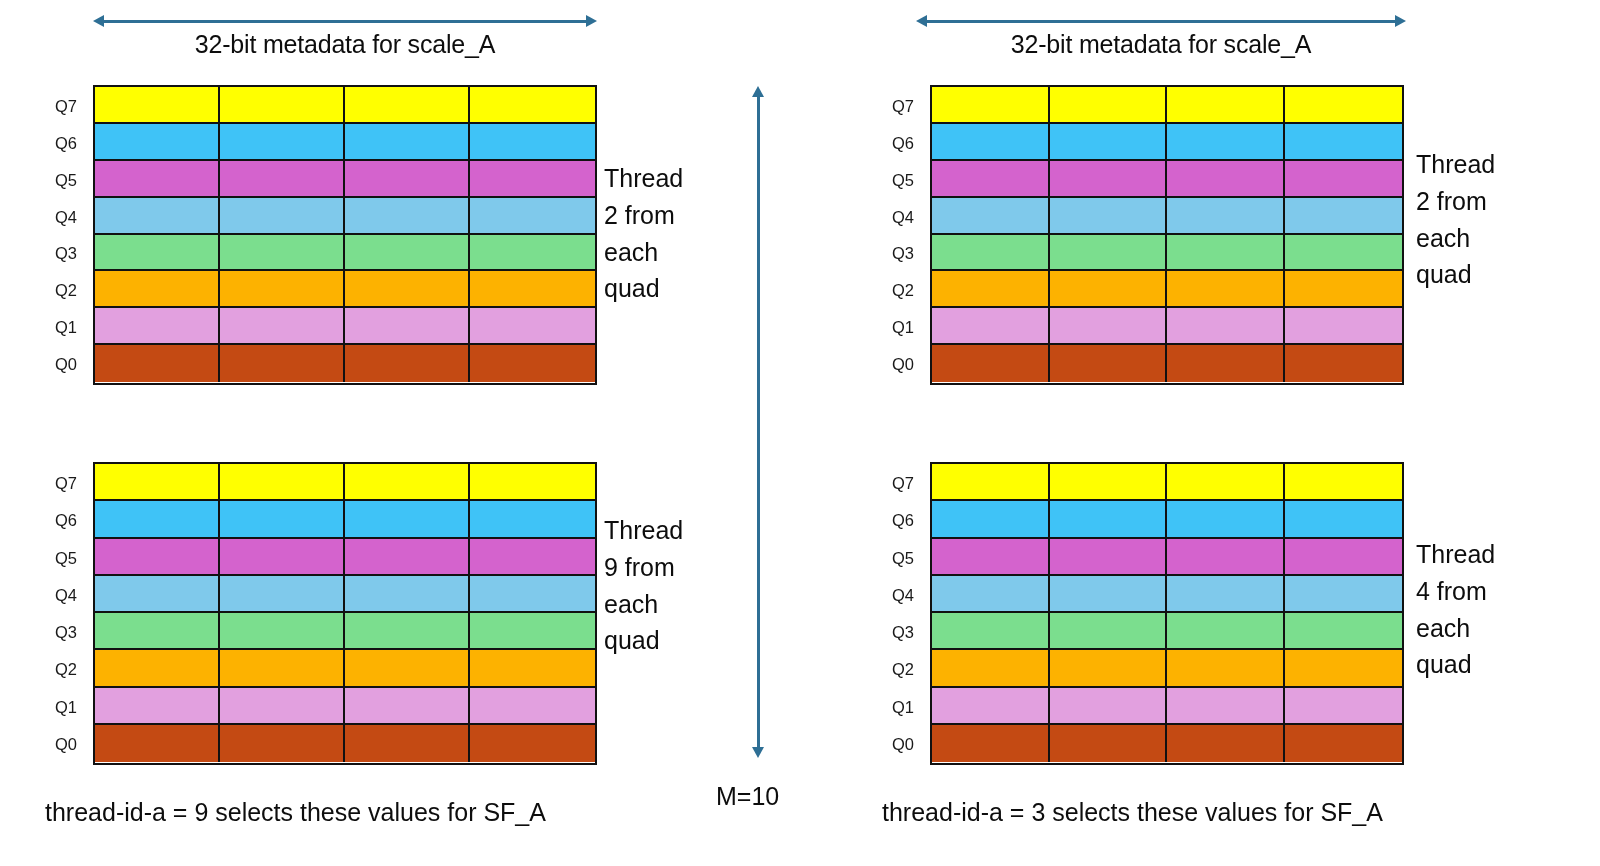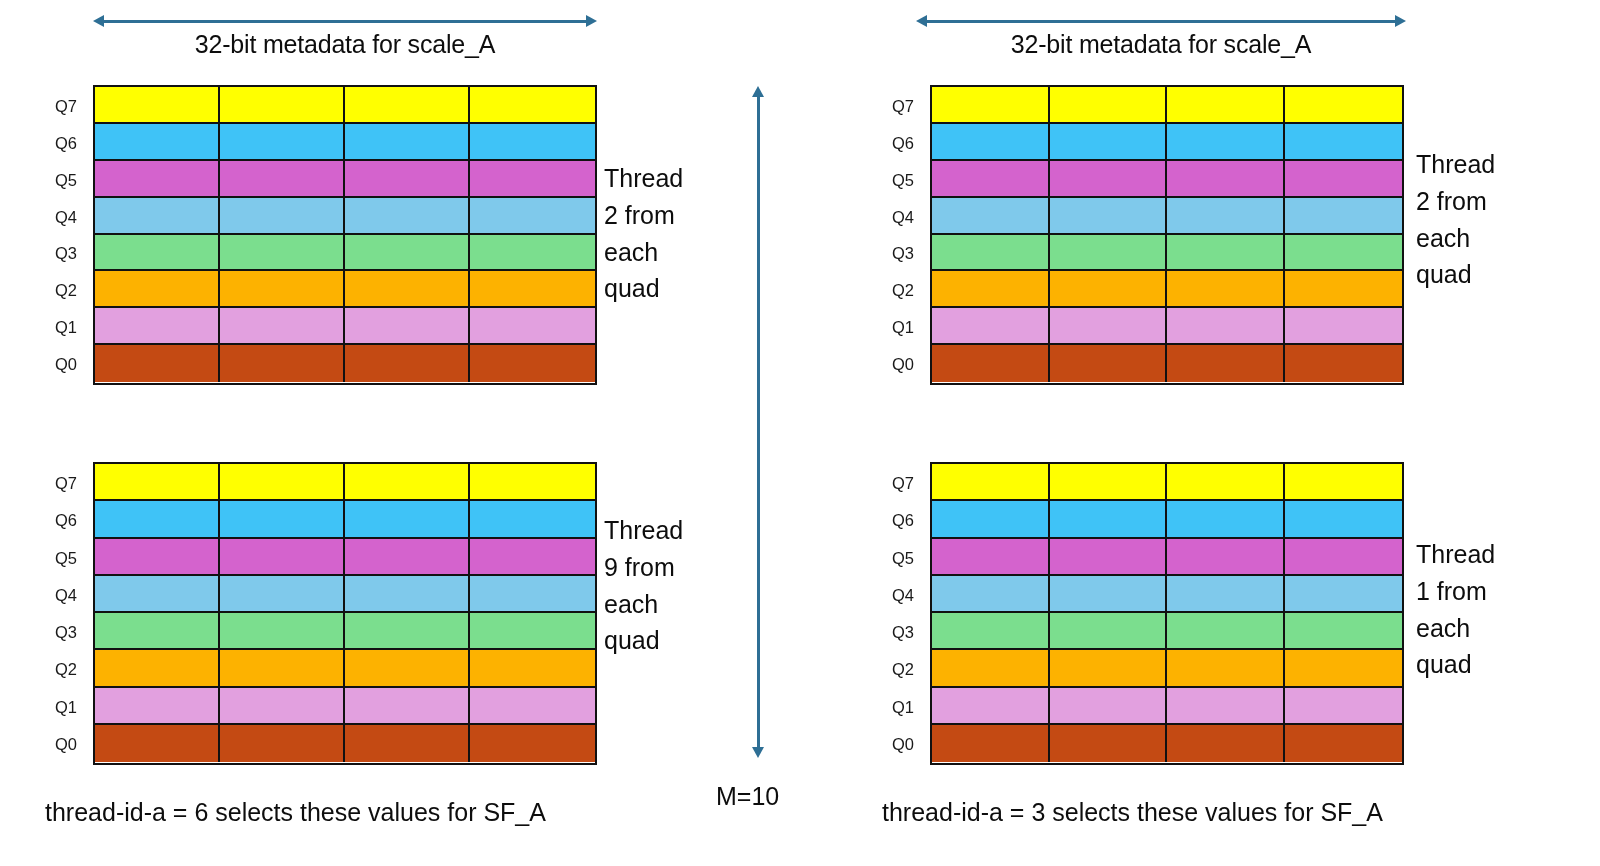--- a/index.html
+++ b/index.html
@@ -280,21 +280,21 @@
       </div>
     </div>
 </div>
 <div class="side-note" style="left:604px; top:512px;">
     <div>Thread</div>
     <div>9 from</div>
     <div>each</div>
     <div>quad</div>
   </div>
 
-<div class="caption" style="left:45px; top:798px;">thread-id-a = 6 selects these values  for SF_A</div>
+<div class="caption" style="left:45px; top:798px;">thread-id-a = 9 selects these values  for SF_A</div>
 
 <div class="varrow" style="left:749px; top:86px; height:672px;">
   <span class="head up"></span>
   <span class="shaft"></span>
   <span class="head down"></span>
 </div>
 <div class="m-label" style="left:716px; top:782px;">M=10</div>
 
 <div class="harrow" style="left:916px; top:12px; width:490px;">
   <span class="head left"></span>
@@ -429,18 +429,18 @@
       <div class="grid-row" style="height: 37.25px; background: rgb(196, 74, 19);">
         <div class="grid-cell" style="width: 25%;"></div>
         <div class="grid-cell" style="width: 25%;"></div>
         <div class="grid-cell" style="width: 25%;"></div>
         <div class="grid-cell" style="width: 25%;"></div>
       </div>
     </div>
 </div>
 <div class="side-note" style="left:1416px; top:536px;">
     <div>Thread</div>
-    <div>1 from</div>
+    <div>4 from</div>
     <div>each</div>
     <div>quad</div>
   </div>
 
 <div class="caption" style="left:882px; top:798px;">thread-id-a = 3 selects these values  for SF_A</div>
 
 </body></html>

